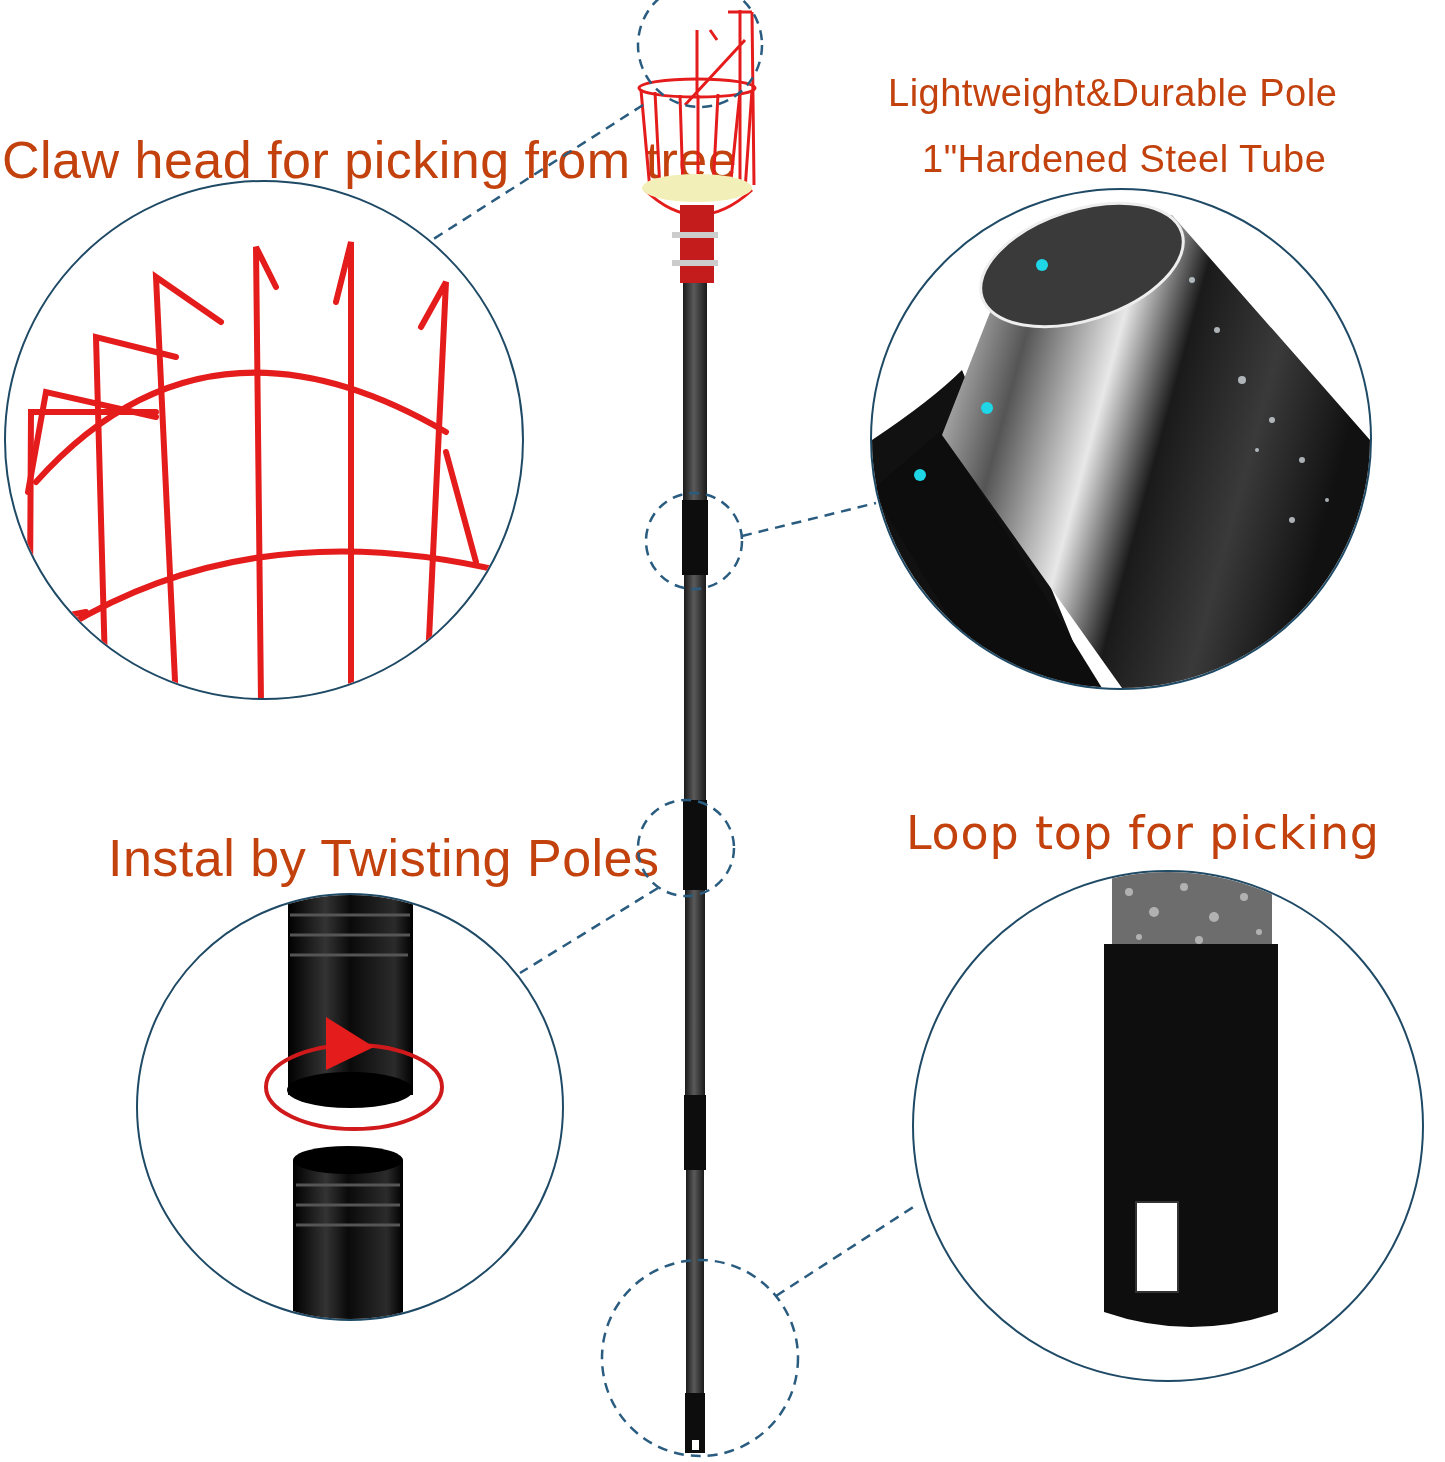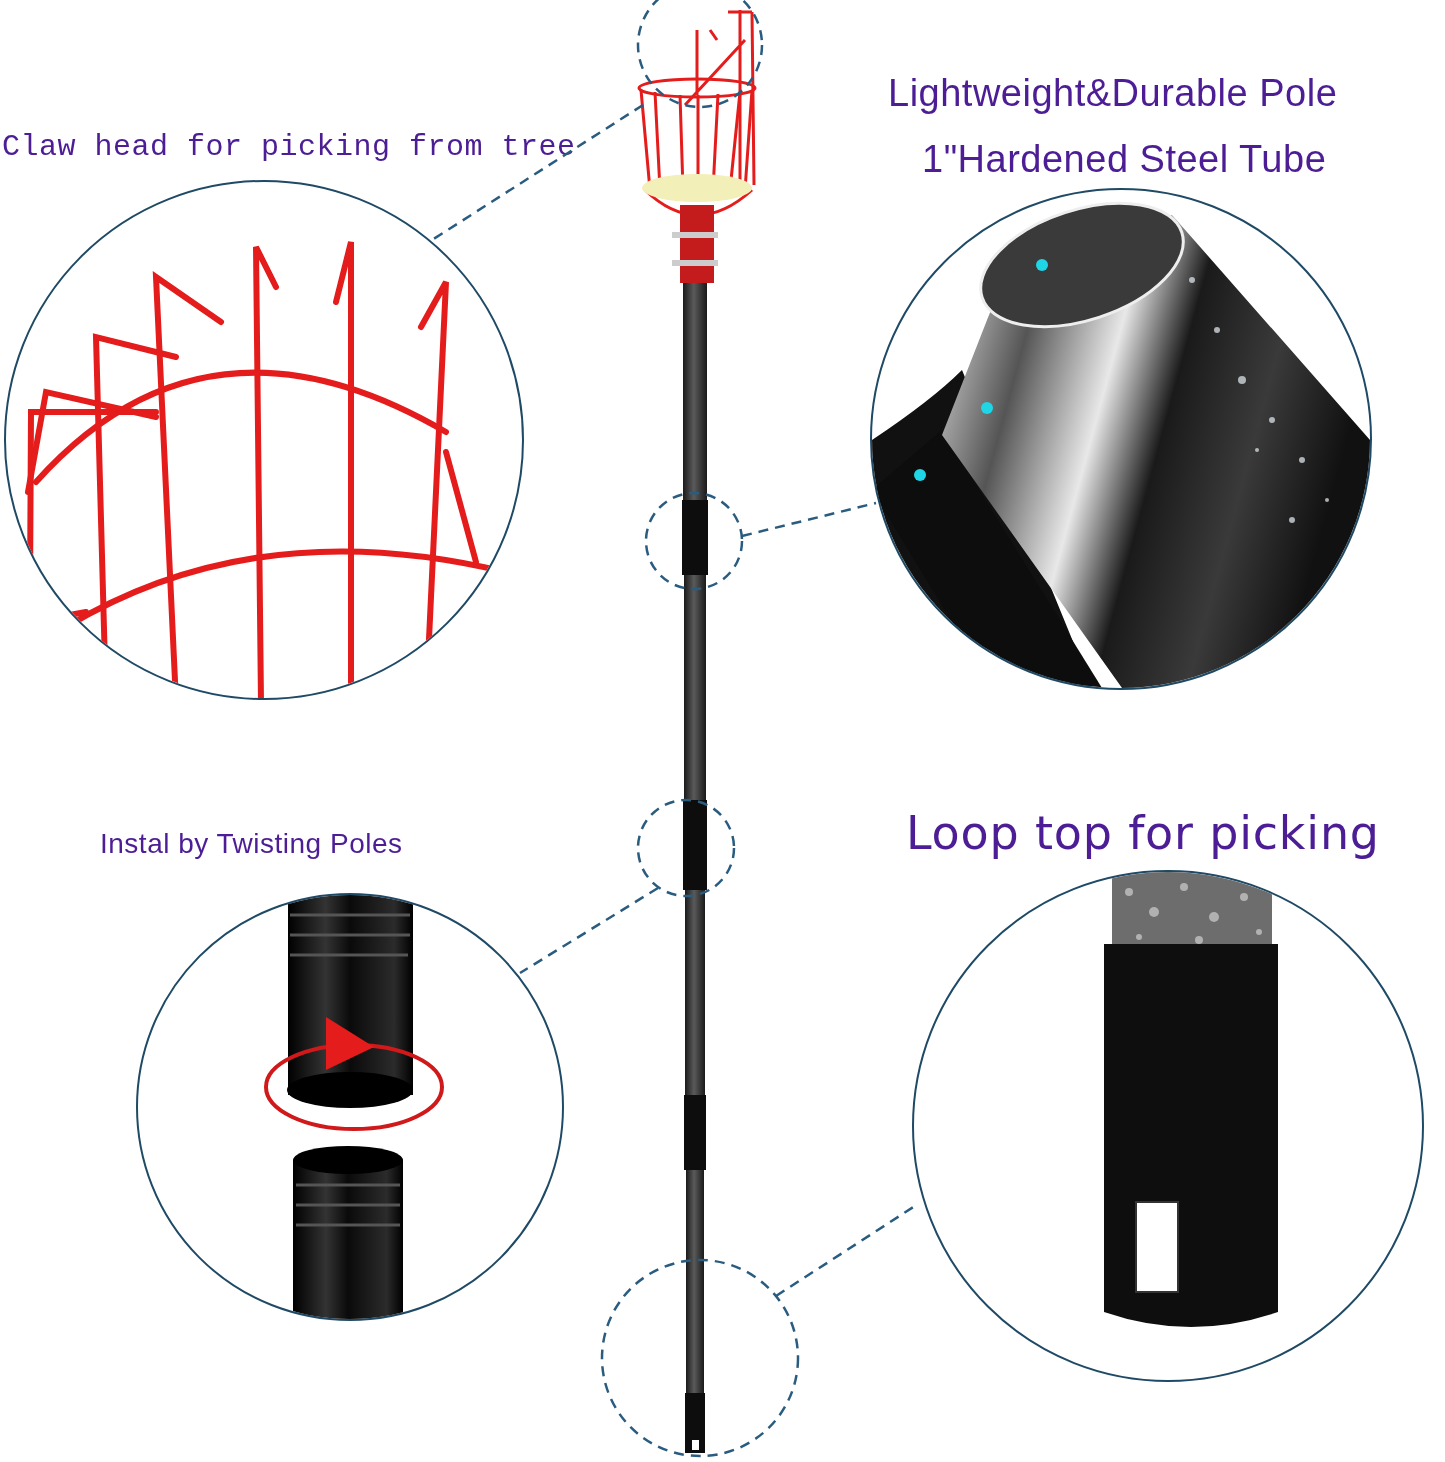--- a/index.html
+++ b/index.html
@@ -1,21 +1,21 @@
 <!DOCTYPE html>
 <html><head>
 <meta charset="utf-8">
 <style>
   html, body { margin:0; padding:0; background:#ffffff; }
   body { width:1445px; height:1462px; position:relative; overflow:hidden; font-family:"Liberation Sans", sans-serif; color:#111; }
-  .label { position:absolute; white-space:nowrap; color:#4c1d95; letter-spacing:0.5px; }
-  .lbl-claw { left:2px; top:130px; font-size:30px;font-family:Liberation Mono, monospace; }
+  .label { position:absolute; white-space:nowrap; color:#c2410c; letter-spacing:0.5px; }
+  .lbl-claw { left:2px; top:130px; font-size:52px; }
   .lbl-light { left:888px; top:72px; font-size:38px; }
   .lbl-steel { left:922px; top:138px; font-size:38px; }
-  .lbl-twist { left:100px; top:828px; font-size:28px; }
+  .lbl-twist { left:108px; top:828px; font-size:52px; }
   .lbl-loop { left:906px; top:806px; font-size:46px; font-family:"DejaVu Sans", sans-serif; letter-spacing:0.8px; }
   .circle { position:absolute; border-radius:50%; border:2px solid #1f4a66; overflow:hidden; background:#fff; }
   .circle svg { position:absolute; left:0; top:0; }
   svg.overlay { position:absolute; left:0; top:0; pointer-events:none; }
 </style>
 </head>
 <body>
 
 <div class="label lbl-claw">Claw head for picking from tree</div>
 <div class="label lbl-light">Lightweight&amp;Durable Pole</div>

